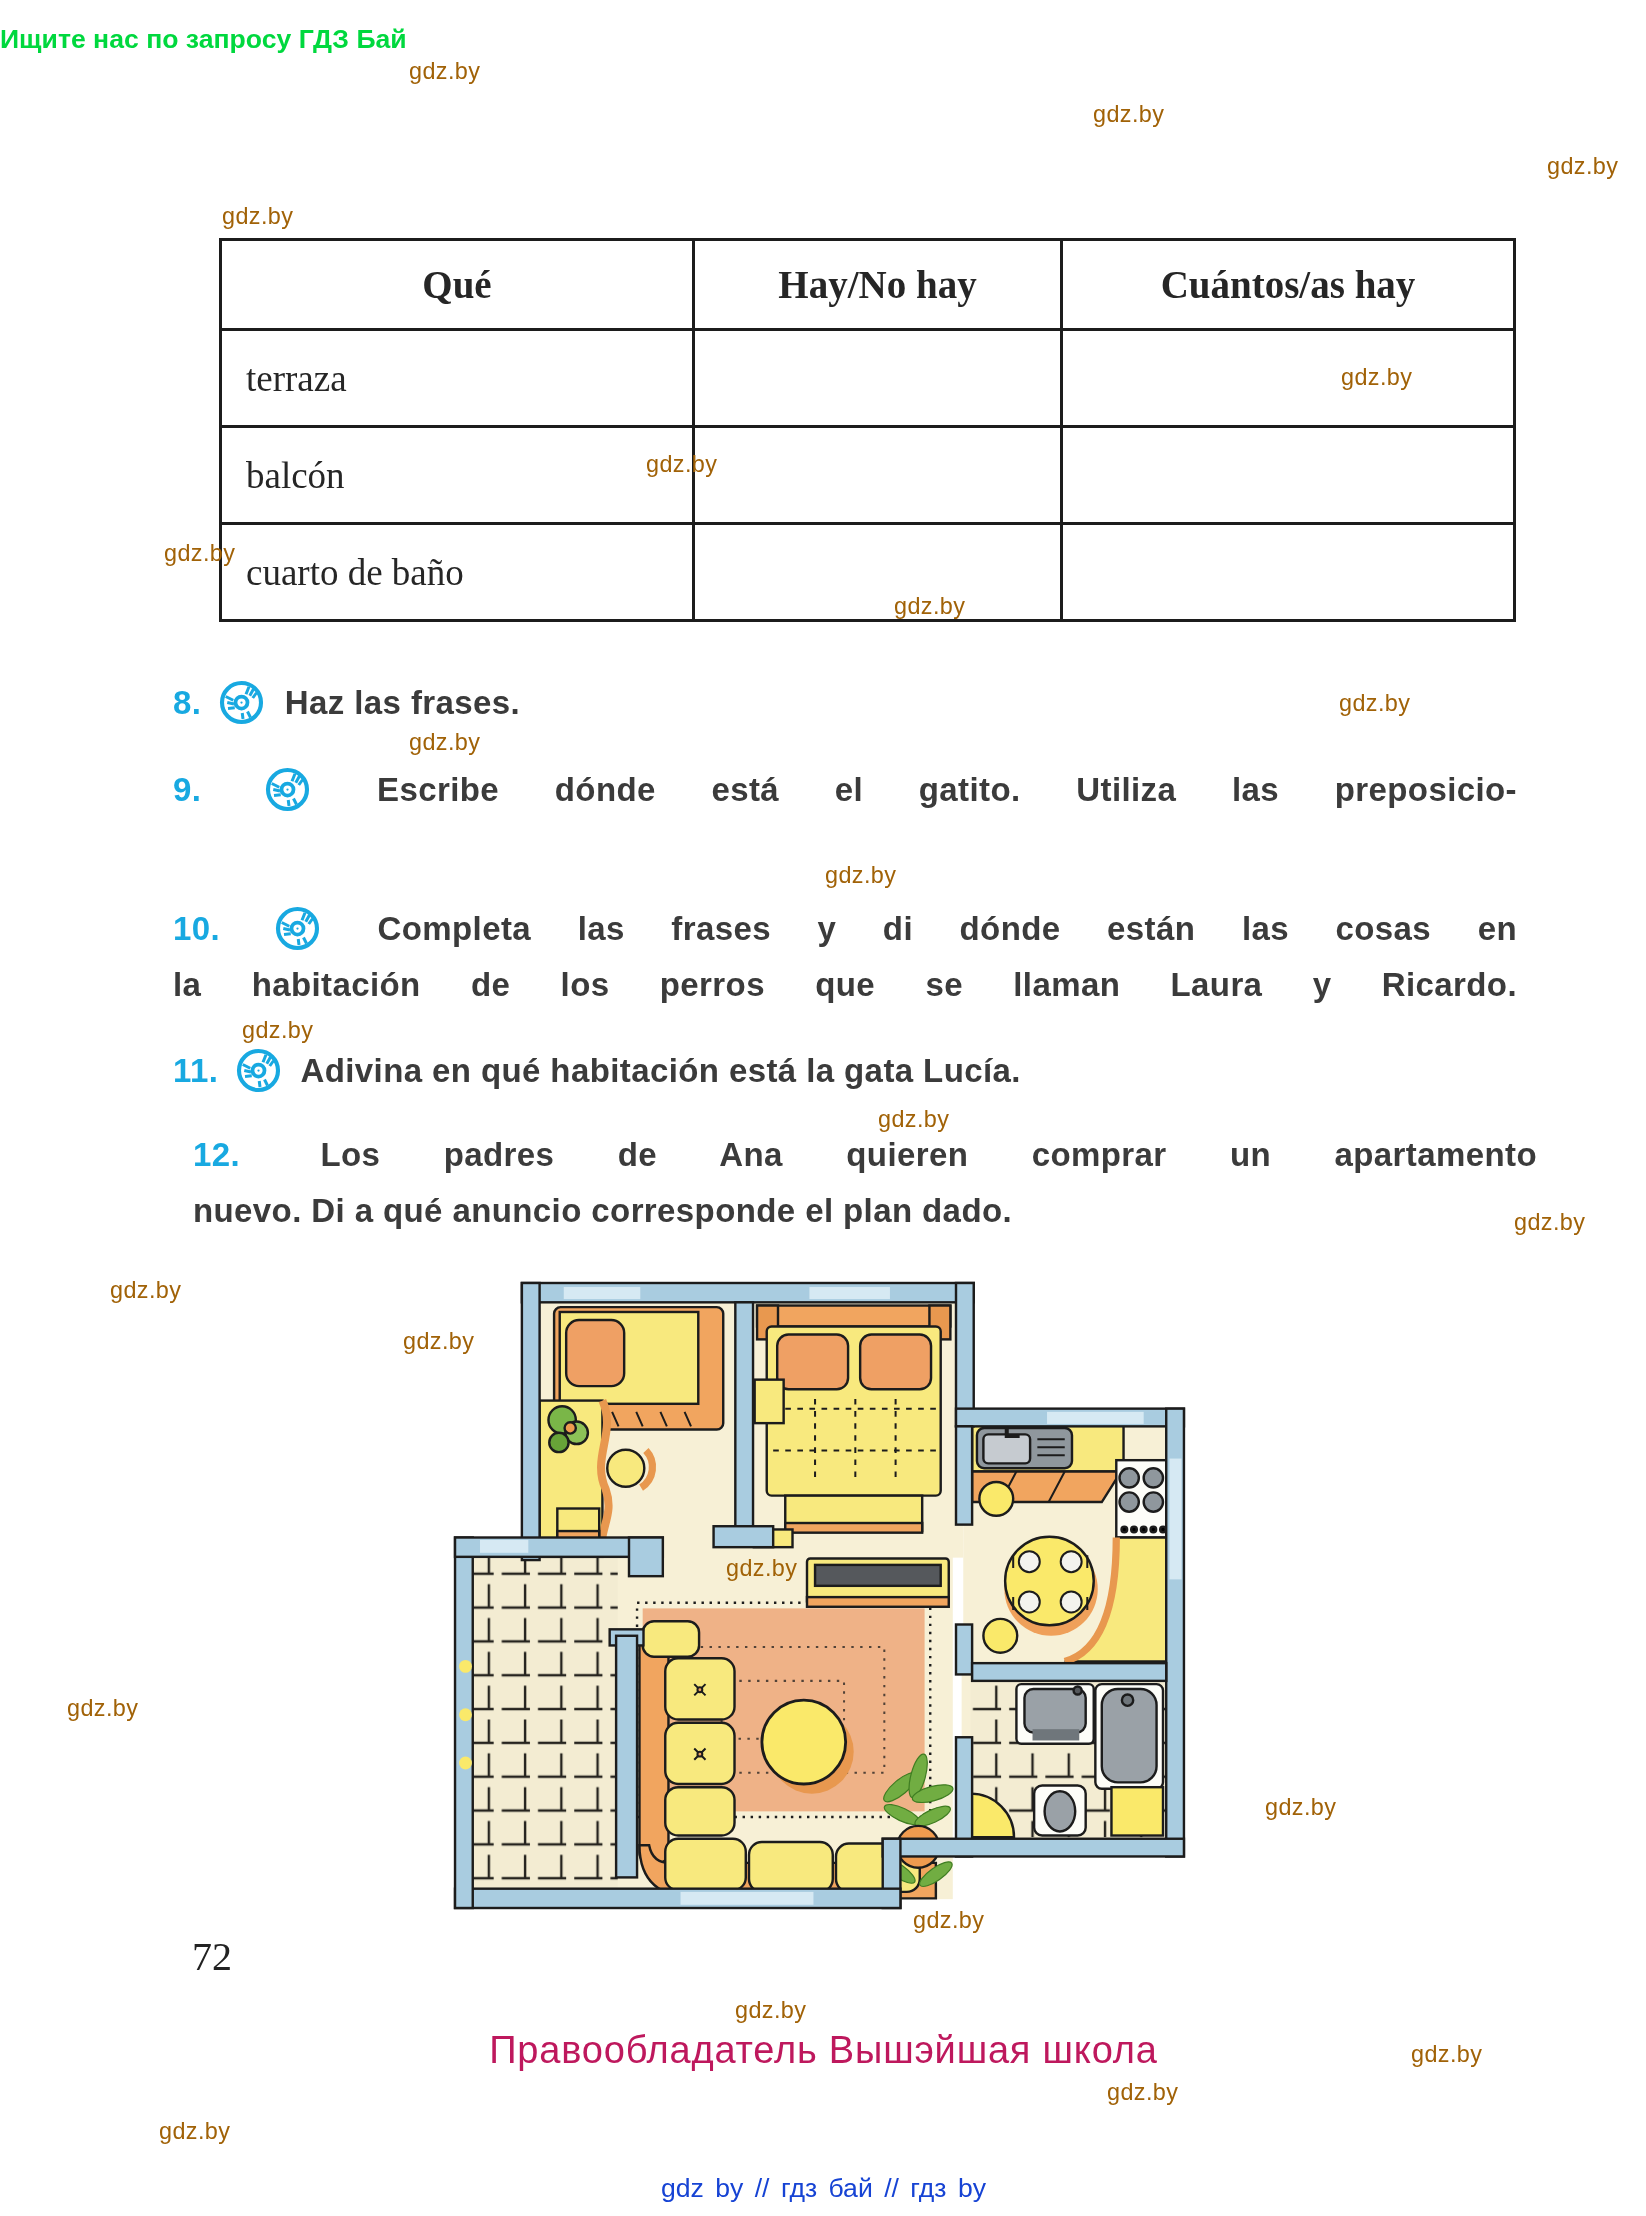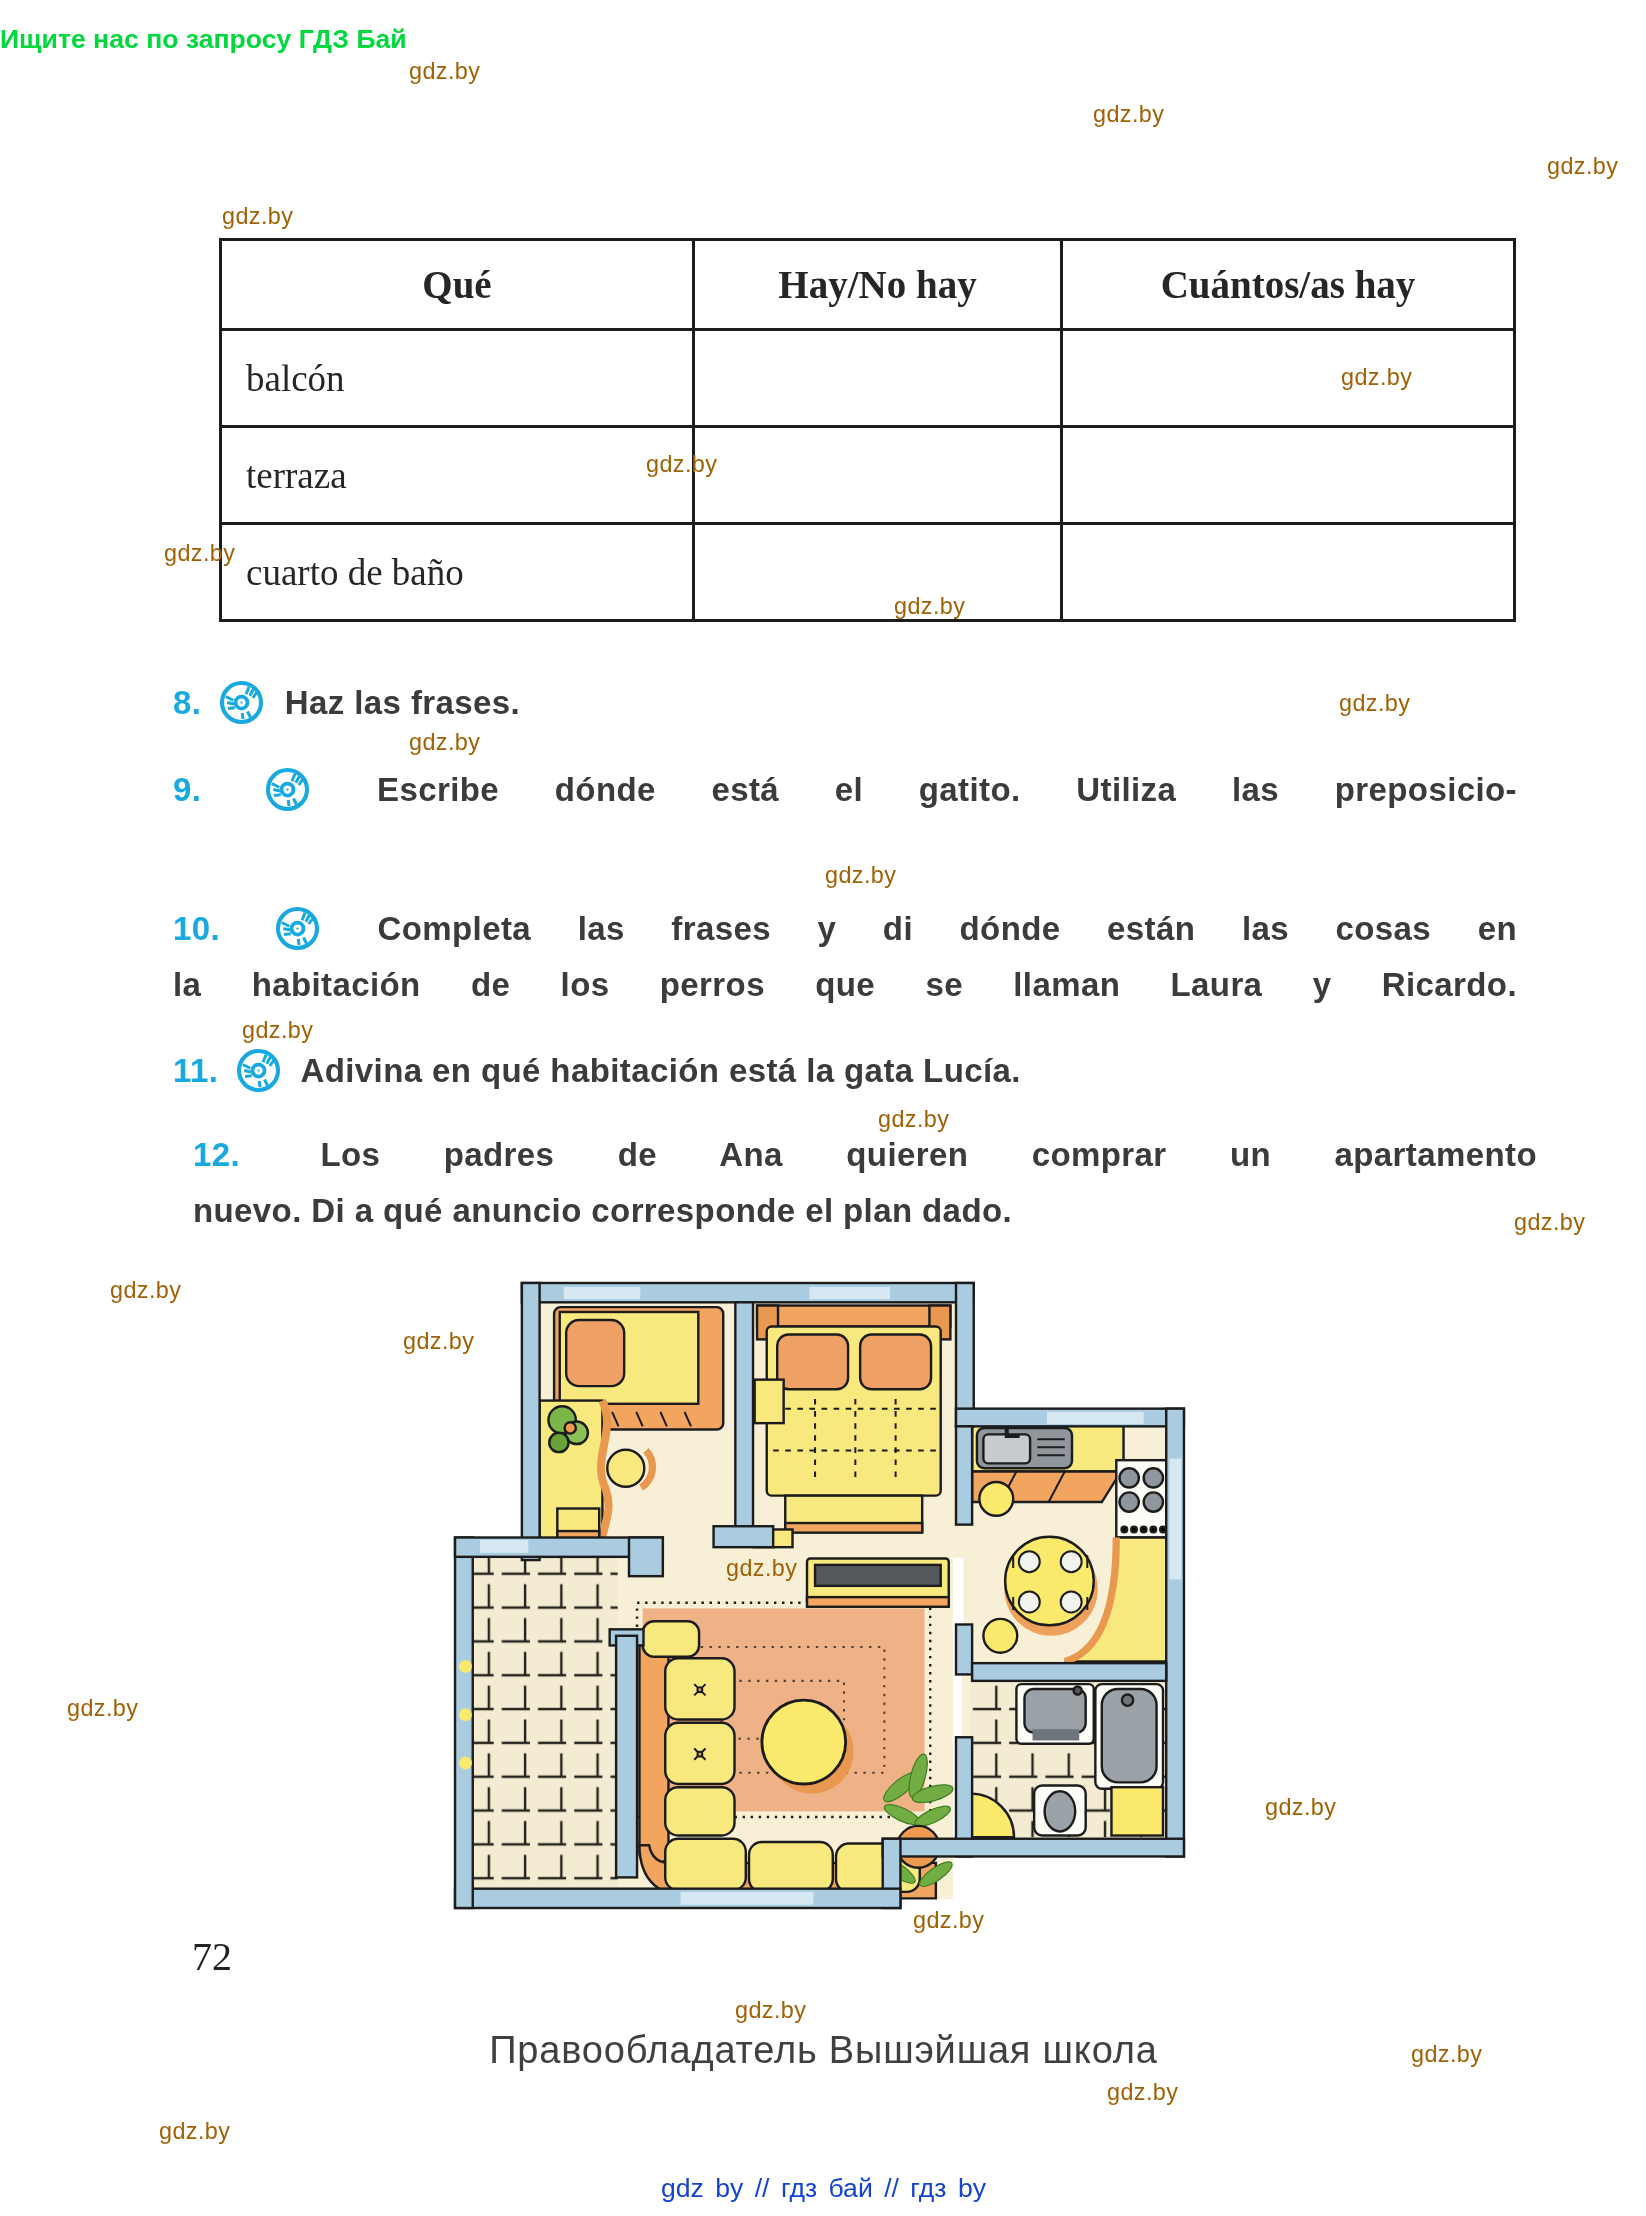--- a/index.html
+++ b/index.html
@@ -21,21 +21,21 @@
   .ex-line{font-size:33px;font-weight:700;line-height:56px;letter-spacing:0.4px;white-space:nowrap;}
   .ex-line.just{white-space:normal;text-align:justify;text-align-last:justify;}
   .ex-num{color:#18a9e1;font-weight:700;}
   .cd-icon{display:inline-block;width:45px;height:45px;vertical-align:-10.5px;margin:0 11.3px 0 8px;}
   
   .plan{position:absolute;left:451px;top:1277px;width:741px;height:637px;z-index:1;}
   
   .pageno{position:absolute;left:192px;top:1933px;font-family:"Liberation Serif",serif;
           font-size:40px;color:#222;}
   .copyright{position:absolute;left:0;right:0;top:2029px;text-align:center;
-             font-size:38px;color:#404040;letter-spacing:0.8px;}
+             font-size:38px;color:#be185d;letter-spacing:0.8px;}
   .links{position:absolute;left:0;right:0;top:2173px;text-align:center;
          font-size:26.6px;font-weight:500;color:#1643d4;word-spacing:4px;}
 </style>
 </head>
 <body>
 
 <div class="page">
 
   <div class="banner">Ищите нас по запросу ГДЗ Бай</div>
 
@@ -47,26 +47,26 @@
       </colgroup>
     <thead>
         <tr>
           <th>Qué</th>
           <th>Hay/No hay</th>
           <th>Cuántos/as hay</th>
         </tr>
       </thead>
     <tbody>
         <tr>
-          <td>balcón</td>
+          <td>terraza</td>
           <td></td>
           <td></td>
         </tr>
         <tr>
-          <td>terraza</td>
+          <td>balcón</td>
           <td></td>
           <td></td>
         </tr>
         <tr>
           <td>cuarto de baño</td>
           <td></td>
           <td></td>
         </tr>
       </tbody>
   </table>

